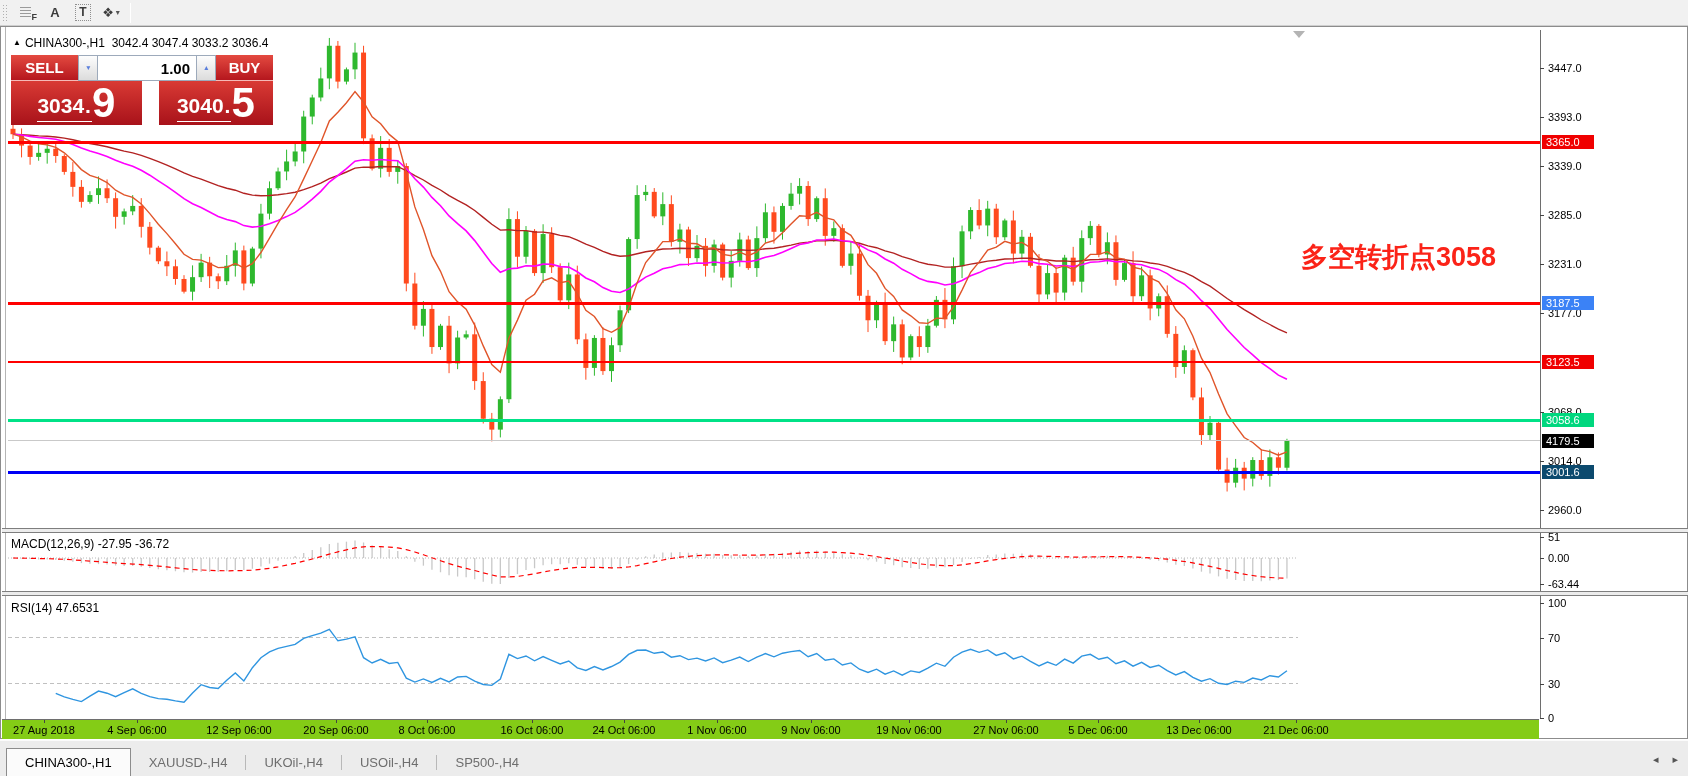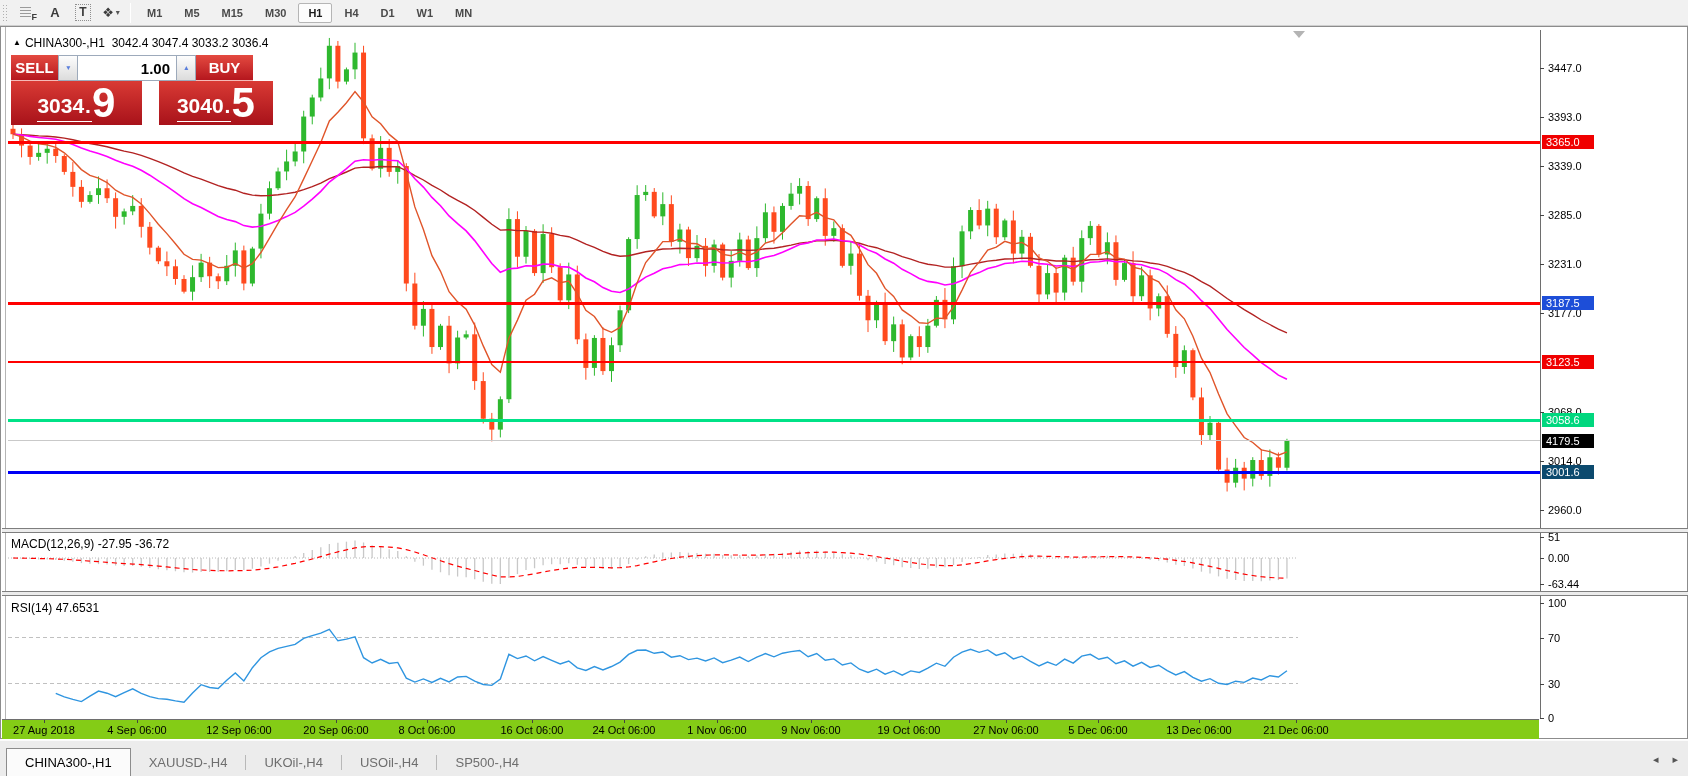--- a/index.html
+++ b/index.html
@@ -51,21 +51,21 @@
     border-top:1px solid #7e7e7e;border-bottom:1px solid #7e7e7e;z-index:4;}
   .ind-label{position:absolute;left:10px;font-size:12px;color:#000;z-index:5;white-space:nowrap;}
 
   .annotation{position:absolute;left:1300px;top:212px;font-size:27px;font-weight:bold;z-index:5;white-space:nowrap;}
 
   
   .tpanel{position:absolute;left:10px;top:28px;width:262px;height:70px;z-index:7;font-weight:bold;}
   .tp-row1{position:absolute;left:0;top:0;width:262px;height:26px;display:flex;}
   .tp-btn{background:linear-gradient(#e44a40,#b5171e);color:#fff;font-size:15px;
     display:flex;align-items:center;justify-content:center;}
-  .tp-sell{width:47px;border-bottom:1px solid #f5b9b6;}
+  .tp-sell{width:67px;border-bottom:1px solid #f5b9b6;}
   .tp-buy{width:57px;border-bottom:1px solid #f5b9b6;}
   .tp-spin{width:20px;background:linear-gradient(#fdfdfd,#dcdcdc);border:1px solid #9daabb;
     display:flex;align-items:center;justify-content:center;color:#5a7edc;font-size:9px;}
   .tp-vol{width:98px;border:1px solid #9daabb;border-left:none;border-right:none;
     font-size:15px;font-weight:bold;text-align:right;padding-right:6px;color:#000;outline:none;}
   .tp-row2{position:absolute;left:0;top:26px;width:262px;height:44px;display:flex;}
   .tp-price{background:linear-gradient(#d93a34,#a8121a);color:#fff;display:flex;align-items:flex-end;
     justify-content:center;padding-bottom:3px;}
   .tp-price.sellp{width:136px;margin-right:17px;}
   .tp-price.buyp{width:119px;}
@@ -101,31 +101,20 @@
     </div>
     <div class="tb-icon">A</div>
     <div class="tb-icon">
       <span class="tbox">T</span>
     </div>
     <div class="tb-icon">
       <span>❖</span>
       <span class="caret">▾</span>
     </div>
     <div class="tb-sep"></div>
-    <div class="tf-group" id="tfGroup" style="display:flex;">
-        <div class="tf-btn">M1</div>
-        <div class="tf-btn">M5</div>
-        <div class="tf-btn">M15</div>
-        <div class="tf-btn">M30</div>
-        <div class="tf-btn active">H1</div>
-        <div class="tf-btn">H4</div>
-        <div class="tf-btn">D1</div>
-        <div class="tf-btn">W1</div>
-        <div class="tf-btn">MN</div>
-      </div>
   </div>
 
   <div class="chartwin">
     <div class="inner-edge"></div>
     <div class="shift-marker"></div>
 
     <div class="symline">
       <span class="tri">▲</span><span>CHINA300-,H1</span>&nbsp;&nbsp;<span>3042.4 3047.4 3033.2 3036.4</span>
     </div>
 
@@ -454,33 +443,34 @@
         <rect x="1259.3500000000001" y="426.2921960072595" width="5" height="18.602540834845684" fill="#2eb82e"></rect>
         <line x1="1270.4" y1="421.4827586206895" x2="1270.4" y2="443.53357531760435" stroke="#ff4a1e" stroke-width="1"></line>
         <rect x="1267.9" y="426.2921960072595" width="5" height="10.435571687840252" fill="#ff4a1e"></rect>
         <line x1="1278.95" y1="407.78039927404706" x2="1278.95" y2="439.54083484573493" stroke="#2eb82e" stroke-width="1"></line>
         <rect x="1276.45" y="409.5952813067149" width="5" height="27.132486388384848" fill="#2eb82e"></rect>
         <polyline points="5,103.2 13.55,103.6 22.1,104.3 30.650000000000002,104.9 39.2,105.3 47.75,106.0 56.300000000000004,107.1 64.85000000000001,108.7 73.4,110.8 81.95,112.5 90.5,114.0 99.05000000000001,115.7 107.60000000000001,118.0 116.15,120.1 124.70000000000002,121.9 133.25,124.3 141.8,127.3 150.35000000000002,130.7 158.9,134.1 167.45000000000002,137.9 176,141.9 184.55,145.3 193.10000000000002,148.1 201.65,151.3 210.20000000000002,154.6 218.75000000000003,157.2 227.3,159.2 235.85000000000002,162.3 244.40000000000003,164.1 252.95000000000002,164.7 261.5,164.5 270.05,163.7 278.6,162.6 287.15000000000003,161.2 295.70000000000005,158.7 304.25,155.7 312.8,152.2 321.35,147.7 329.90000000000003,144.5 338.45000000000005,141.0 347,137.1 355.55,136.1 364.1,136.2 372.65000000000003,135.5 381.20000000000005,135.7 389.75000000000006,135.7 398.3,139.5 406.85,144.6 415.40000000000003,149.0 423.95000000000005,154.4 432.50000000000006,159.0 441.05,164.7 449.6,169.4 458.15000000000003,173.8 466.70000000000005,179.5 475.25000000000006,186.4 483.80000000000007,193.3 492.35,199.1 500.90000000000003,198.7 509.45000000000005,199.6 518,199.6 526.5500000000001,201.0 535.1,201.1 543.6500000000001,202.2 552.2,204.4 560.75,205.7 569.3000000000001,209.1 577.85,213.2 586.4000000000001,216.3 594.95,220.4 603.5,223.5 612.0500000000001,225.3 620.6,224.7 629.1500000000001,222.7 637.7,220.7 646.25,219.5 654.8000000000001,218.0 663.35,217.8 671.9000000000001,217.2 680.45,217.5 689,217.4 697.5500000000001,218.0 706.1,217.8 714.6500000000001,218.8 723.2,219.1 731.7500000000001,218.8 740.3000000000001,219.4 748.85,219.0 757.4000000000001,217.7 765.95,217.2 774.5000000000001,215.8 783.0500000000001,214.1 791.6,212.1 800.1500000000001,211.3 808.7,209.9 817.2500000000001,209.7 825.8000000000001,209.3 834.35,210.1 842.9000000000001,210.6 851.45,212.3 860.0000000000001,214.9 868.5500000000001,216.7 877.1,219.8 885.6500000000001,222.2 894.2,225.6 902.7500000000001,228.2 911.3000000000001,231.1 919.85,233.2 928.4000000000001,234.4 936.95,236.1 945.5000000000001,236.1 954.0500000000001,234.9 962.6000000000001,233.1 971.1500000000001,231.8 979.7,230.1 988.2500000000001,229.3 996.8000000000001,228.0 1005.3500000000001,227.8 1013.9000000000001,227.1 1022.45,227.3 1031,228.5 1039.5500000000002,229.0 1048.1000000000001,230.0 1056.65,229.9 1065.2,230.6 1073.75,229.8 1082.3000000000002,228.7 1090.8500000000001,228.5 1099.4,227.9 1107.95,228.6 1116.5,228.7 1125.0500000000002,229.9 1133.6000000000001,230.4 1142.15,232.0 1150.7,233.1 1159.25,235.3 1167.8000000000002,238.6 1176.3500000000001,241.3 1184.9,245.4 1193.45,250.6 1202,255.2 1210.5500000000002,261.2 1219.1000000000001,267.5 1227.65,273.0 1236.2,278.7 1244.75,283.7 1253.3000000000002,289.0 1261.8500000000001,293.5 1270.4,298.2 1278.95,301.8" fill="none" stroke="#b22222" stroke-width="1.4"></polyline>
         <polyline points="5,103.2 13.55,104.0 22.1,105.4 30.650000000000002,106.5 39.2,107.2 47.75,108.3 56.300000000000004,110.4 64.85000000000001,113.4 73.4,117.1 81.95,120.1 90.5,122.5 99.05000000000001,125.4 107.60000000000001,129.3 116.15,132.6 124.70000000000002,135.3 133.25,139.2 141.8,144.2 150.35000000000002,149.8 158.9,155.3 167.45000000000002,161.3 176,167.7 184.55,172.7 193.10000000000002,176.5 201.65,181.0 210.20000000000002,185.4 218.75000000000003,188.6 227.3,190.6 235.85000000000002,194.6 244.40000000000003,196.1 252.95000000000002,195.2 261.5,192.8 270.05,189.4 278.6,185.6 287.15000000000003,181.4 295.70000000000005,175.2 304.25,168.2 312.8,160.4 321.35,151.0 329.90000000000003,144.5 338.45000000000005,137.7 347,130.2 355.55,128.7 364.1,129.3 372.65000000000003,128.5 381.20000000000005,129.3 389.75000000000006,129.7 398.3,137.6 406.85,147.7 415.40000000000003,156.1 423.95000000000005,166.4 432.50000000000006,174.7 441.05,184.9 449.6,192.7 458.15000000000003,199.9 466.70000000000005,209.6 475.25000000000006,221.1 483.80000000000007,232.5 492.35,241.3 500.90000000000003,237.8 509.45000000000005,237.1 518,234.7 526.5500000000001,235.1 535.1,233.1 543.6500000000001,233.3 552.2,235.6 560.75,236.1 569.3000000000001,240.8 577.85,247.0 586.4000000000001,250.8 594.95,256.6 603.5,260.3 612.0500000000001,261.5 620.6,258.1 629.1500000000001,252.0 637.7,246.1 646.25,242.2 654.8000000000001,237.8 663.35,236.0 671.9000000000001,233.6 680.45,233.2 689,232.0 697.5500000000001,232.2 706.1,231.0 714.6500000000001,232.0 723.2,231.8 731.7500000000001,230.3 740.3000000000001,230.8 748.85,229.3 757.4000000000001,226.2 765.95,224.5 774.5000000000001,221.3 783.0500000000001,217.5 791.6,213.5 800.1500000000001,211.9 808.7,209.0 817.2500000000001,208.7 825.8000000000001,208.0 834.35,209.7 842.9000000000001,210.5 851.45,214.0 860.0000000000001,218.9 868.5500000000001,222.3 877.1,228.0 885.6500000000001,232.2 894.2,238.3 902.7500000000001,242.6 911.3000000000001,247.4 919.85,250.4 928.4000000000001,251.6 936.95,254.0 945.5000000000001,252.8 954.0500000000001,249.4 962.6000000000001,244.8 971.1500000000001,241.6 979.7,237.5 988.2500000000001,235.5 996.8000000000001,232.5 1005.3500000000001,231.8 1013.9000000000001,230.2 1022.45,230.5 1031,232.6 1039.5500000000002,233.2 1048.1000000000001,235.0 1056.65,234.5 1065.2,235.5 1073.75,233.7 1082.3000000000002,231.2 1090.8500000000001,230.7 1099.4,229.4 1107.95,230.7 1116.5,230.8 1125.0500000000002,233.0 1133.6000000000001,233.7 1142.15,236.6 1150.7,238.4 1159.25,242.6 1167.8000000000002,248.6 1176.3500000000001,253.2 1184.9,260.5 1193.45,269.7 1202,277.6 1210.5500000000002,288.0 1219.1000000000001,298.5 1227.65,307.5 1236.2,316.5 1244.75,323.8 1253.3000000000002,331.6 1261.8500000000001,337.7 1270.4,344.1 1278.95,348.3" fill="none" stroke="#ff00ff" stroke-width="1.6"></polyline>
         <polyline points="5,103.2 13.55,105.8 22.1,110.2 30.650000000000002,112.8 39.2,113.9 47.75,116.4 56.300000000000004,121.8 64.85000000000001,129.4 73.4,138.6 81.95,144.3 90.5,147.1 99.05000000000001,151.6 107.60000000000001,159.2 116.15,163.9 124.70000000000002,166.4 133.25,172.9 141.8,182.6 150.35000000000002,193.2 158.9,202.6 167.45000000000002,212.7 176,223.3 184.55,228.4 193.10000000000002,229.1 201.65,232.7 210.20000000000002,236.6 218.75000000000003,236.2 227.3,232.5 235.85000000000002,236.9 244.40000000000003,232.6 252.95000000000002,221.5 261.5,207.2 270.05,192.4 278.6,178.6 287.15000000000003,165.7 295.70000000000005,147.9 304.25,129.8 312.8,111.5 321.35,90.0 329.90000000000003,81.3 338.45000000000005,71.7 347,60.6 355.55,71.0 364.1,85.8 372.65000000000003,92.7 381.20000000000005,103.4 389.75000000000006,110.4 398.3,142.0 406.85,175.9 415.40000000000003,198.6 423.95000000000005,224.7 432.50000000000006,240.3 441.05,260.7 449.6,270.9 458.15000000000003,278.1 466.70000000000005,294.1 475.25000000000006,314.9 483.80000000000007,333.5 492.35,341.2 500.90000000000003,307.2 509.45000000000005,289.1 518,269.3 526.5500000000001,263.2 535.1,249.9 543.6500000000001,246.8 552.2,251.8 560.75,250.0 569.3000000000001,262.9 577.85,279.4 586.4000000000001,285.5 594.95,297.6 603.5,301.3 612.0500000000001,296.4 620.6,276.8 629.1500000000001,251.7 637.7,231.5 646.25,221.3 654.8000000000001,210.6 663.35,210.6 671.9000000000001,207.9 680.45,212.2 689,212.8 697.5500000000001,217.7 706.1,216.8 714.6500000000001,223.4 723.2,224.8 731.7500000000001,221.2 740.3000000000001,224.7 748.85,220.8 757.4000000000001,212.0 765.95,209.5 774.5000000000001,201.8 783.0500000000001,193.1 791.6,184.7 800.1500000000001,185.4 808.7,181.4 817.2500000000001,186.6 825.8000000000001,188.9 834.35,199.1 842.9000000000001,204.3 851.45,217.8 860.0000000000001,233.7 868.5500000000001,242.3 877.1,257.4 885.6500000000001,265.4 894.2,278.9 902.7500000000001,284.8 911.3000000000001,291.7 919.85,292.4 928.4000000000001,287.2 936.95,287.4 945.5000000000001,275.8 954.0500000000001,259.1 962.6000000000001,241.3 971.1500000000001,230.9 979.7,219.0 988.2500000000001,216.2 996.8000000000001,210.3 1005.3500000000001,213.0 1013.9000000000001,211.4 1022.45,216.6 1031,227.0 1039.5500000000002,230.3 1048.1000000000001,237.3 1056.65,234.9 1065.2,238.4 1073.75,231.5 1082.3000000000002,223.4 1090.8500000000001,223.4 1099.4,220.7 1107.95,226.9 1116.5,228.1 1125.0500000000002,236.3 1133.6000000000001,238.1 1142.15,246.9 1150.7,250.9 1159.25,262.5 1167.8000000000002,278.8 1176.3500000000001,287.8 1184.9,305.3 1193.45,327.2 1202,341.6 1210.5500000000002,363.1 1219.1000000000001,382.8 1227.65,394.8 1236.2,406.5 1244.75,411.5 1253.3000000000002,418.9 1261.8500000000001,420.6 1270.4,424.2 1278.95,420.9" fill="none" stroke="#e0552a" stroke-width="1.4"></polyline>
       </svg>
 
+    <div class="annotation" style="color: rgb(251, 35, 24);">多空转折点3058</div>
 
     <div id="hlines">
         <div class="hline" style="top: 114px; height: 3px; background: rgb(255, 0, 0);"></div>
         <div class="hline" style="top: 275px; height: 3px; background: rgb(255, 0, 0);"></div>
         <div class="hline" style="top: 334px; height: 2px; background: rgb(255, 0, 0);"></div>
         <div class="hline" style="top: 392px; height: 3px; background: rgb(0, 226, 135);"></div>
         <div class="hline" style="top: 413px; height: 1px; background: rgb(201, 201, 201);"></div>
         <div class="hline" style="top: 444px; height: 3px; background: rgb(0, 0, 245);"></div>
       </div>
     <div class="axis-vline"></div>
     <div id="axisCol">
         <div class="badge" style="top: 108px; background: rgb(240, 0, 0);">3365.0</div>
-        <div class="badge" style="top: 269px; background: #1d4ed8;">3187.5</div>
+        <div class="badge" style="top: 269px; background: #3b82f6;">3187.5</div>
         <div class="badge" style="top: 328px; background: rgb(240, 0, 0);">3123.5</div>
         <div class="badge" style="top: 386px; background: rgb(0, 215, 126);">3058.6</div>
         <div class="badge" style="top: 407px; background: rgb(0, 0, 0);">4179.5</div>
         <div class="badge" style="top: 438px; background: #0c4a6e;">3001.6</div>
         <div class="ptick" style="top: 35px;">
           <span class="dash"></span>
           <span class="txt">3447.0</span>
         </div>
         <div class="ptick" style="top: 84px;">
           <span class="dash"></span>
@@ -726,21 +716,21 @@
         <div class="dlabel" style="left: 425px;">8 Oct 06:00</div>
         <div class="dtick" style="left: 530px;"></div>
         <div class="dlabel" style="left: 530px;">16 Oct 06:00</div>
         <div class="dtick" style="left: 622px;"></div>
         <div class="dlabel" style="left: 622px;">24 Oct 06:00</div>
         <div class="dtick" style="left: 715px;"></div>
         <div class="dlabel" style="left: 715px;">1 Nov 06:00</div>
         <div class="dtick" style="left: 809px;"></div>
         <div class="dlabel" style="left: 809px;">9 Nov 06:00</div>
         <div class="dtick" style="left: 907px;"></div>
-        <div class="dlabel" style="left: 907px;">19 Oct 06:00</div>
+        <div class="dlabel" style="left: 907px;">19 Nov 06:00</div>
         <div class="dtick" style="left: 1004px;"></div>
         <div class="dlabel" style="left: 1004px;">27 Nov 06:00</div>
         <div class="dtick" style="left: 1096px;"></div>
         <div class="dlabel" style="left: 1096px;">5 Dec 06:00</div>
         <div class="dtick" style="left: 1197px;"></div>
         <div class="dlabel" style="left: 1197px;">13 Dec 06:00</div>
         <div class="dtick" style="left: 1294px;"></div>
         <div class="dlabel" style="left: 1294px;">21 Dec 06:00</div>
       </div>
   </div>

